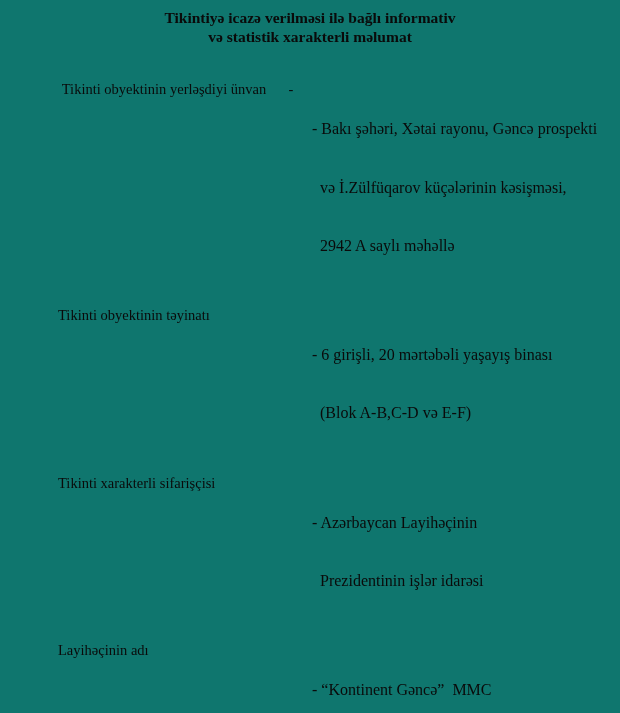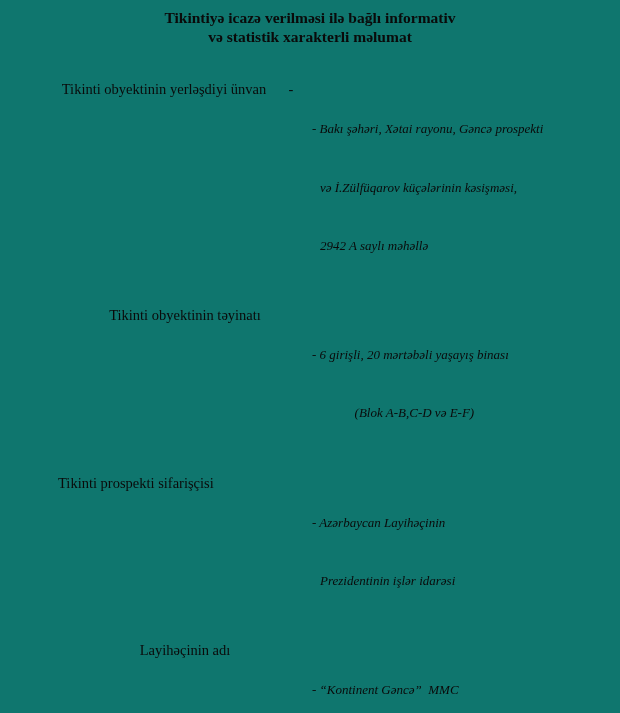--- a/index.html
+++ b/index.html
@@ -30,27 +30,26 @@
     line-height: 19.5px;
   }
   .irow.has-sep .ilabel { width: 212px; text-align: center; }
   .isep {
     width: 42px;
     text-align: center;
     font-size: 14.5px;
     line-height: 19.5px;
   }
   .ivalue {
-    font-style: italic;
-    font-size: 13px;
+    font-size: 16px;
     line-height: 19.5px;
     white-space: pre-wrap;
   }
   .ivalue .vn { padding-left: 8px; }
-  .gap11 { margin-top: 11px; text-align: center; }
+  .gap11 { margin-top: 11px; }
   .gap12 { margin-top: 12px; }
 </style>
 </head>
 <body>
 
 <div class="page">
 
   <div class="title">
     <div>Tikintiyə icazə verilməsi ilə bağlı informativ</div>
     <div>və statistik xarakterli məlumat</div>
@@ -75,21 +74,21 @@
         <div>Tikinti obyektinin təyinatı</div>
       </div>
       <div class="ivalue">
         <div>- 6 girişli, 20 mərtəbəli yaşayış binası</div>
         <div class="vn">(Blok A-B,C-D və E-F)</div>
       </div>
     </div>
 
     <div class="irow gap12">
       <div class="ilabel">
-        <div>Tikinti prospekti sifarişçisi</div>
+        <div>Tikinti xarakterli sifarişçisi</div>
       </div>
       <div class="ivalue">
         <div>- Azərbaycan Layihəçinin</div>
         <div class="vn">Prezidentinin işlər idarəsi</div>
       </div>
     </div>
 
     <div class="irow gap11">
       <div class="ilabel">
         <div>Layihəçinin adı</div>

